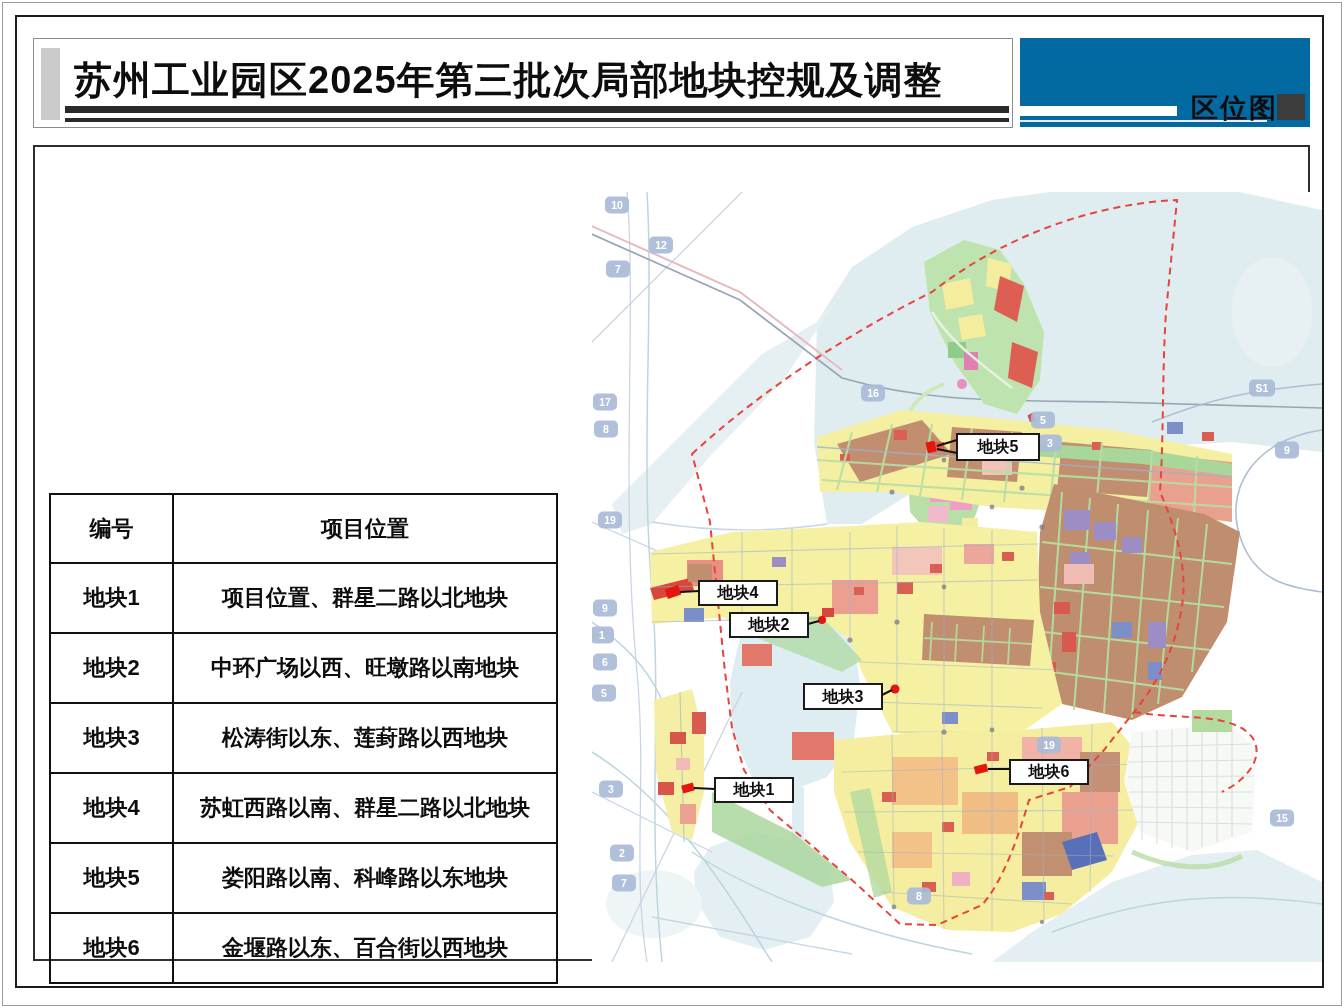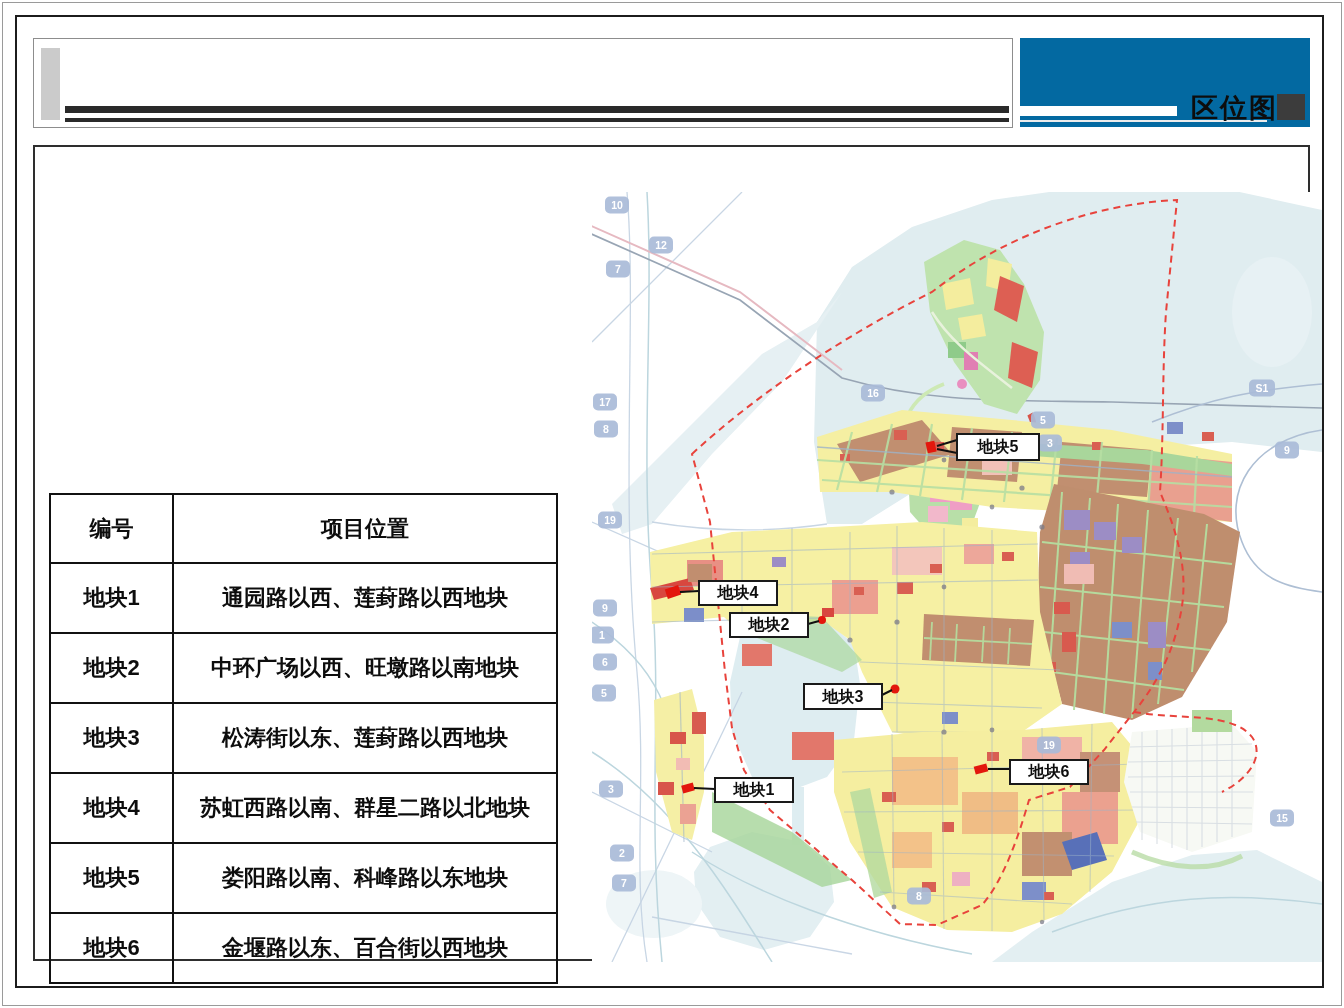--- a/index.html
+++ b/index.html
@@ -39,20 +39,21 @@
 </style>
 </head>
 <body>
 
 <div class="page">
   <div class="outer-frame"></div>
   <div class="inner-frame"></div>
 
   <div class="title-box">
     <div class="gray-bar"></div>
+    <div class="page-title">苏州工业园区2025年第三批次局部地块控规及调整</div>
     <div class="rule1"></div>
     <div class="rule2"></div>
   </div>
 
   <div class="corner-box">
     <div class="corner-stripe"></div>
     <div class="corner-line"></div>
     <span class="corner-label">区位图</span>
     <div class="corner-square"></div>
   </div>
@@ -60,21 +61,21 @@
   <div class="content-box">
 
     <table class="loc">
       <tbody>
           <tr>
         <th class="col-id">编号</th>
         <th class="col-loc">项目位置</th>
       </tr>
       <tr>
         <td>地块1</td>
-        <td>通园路以西、莲葑路以西地块</td>
+        <td>项目位置、群星二路以北地块</td>
       </tr>
       <tr>
         <td>地块2</td>
         <td>中环广场以西、旺墩路以南地块</td>
       </tr>
       <tr>
         <td>地块3</td>
         <td>松涛街以东、莲葑路以西地块</td>
       </tr>
       <tr>

